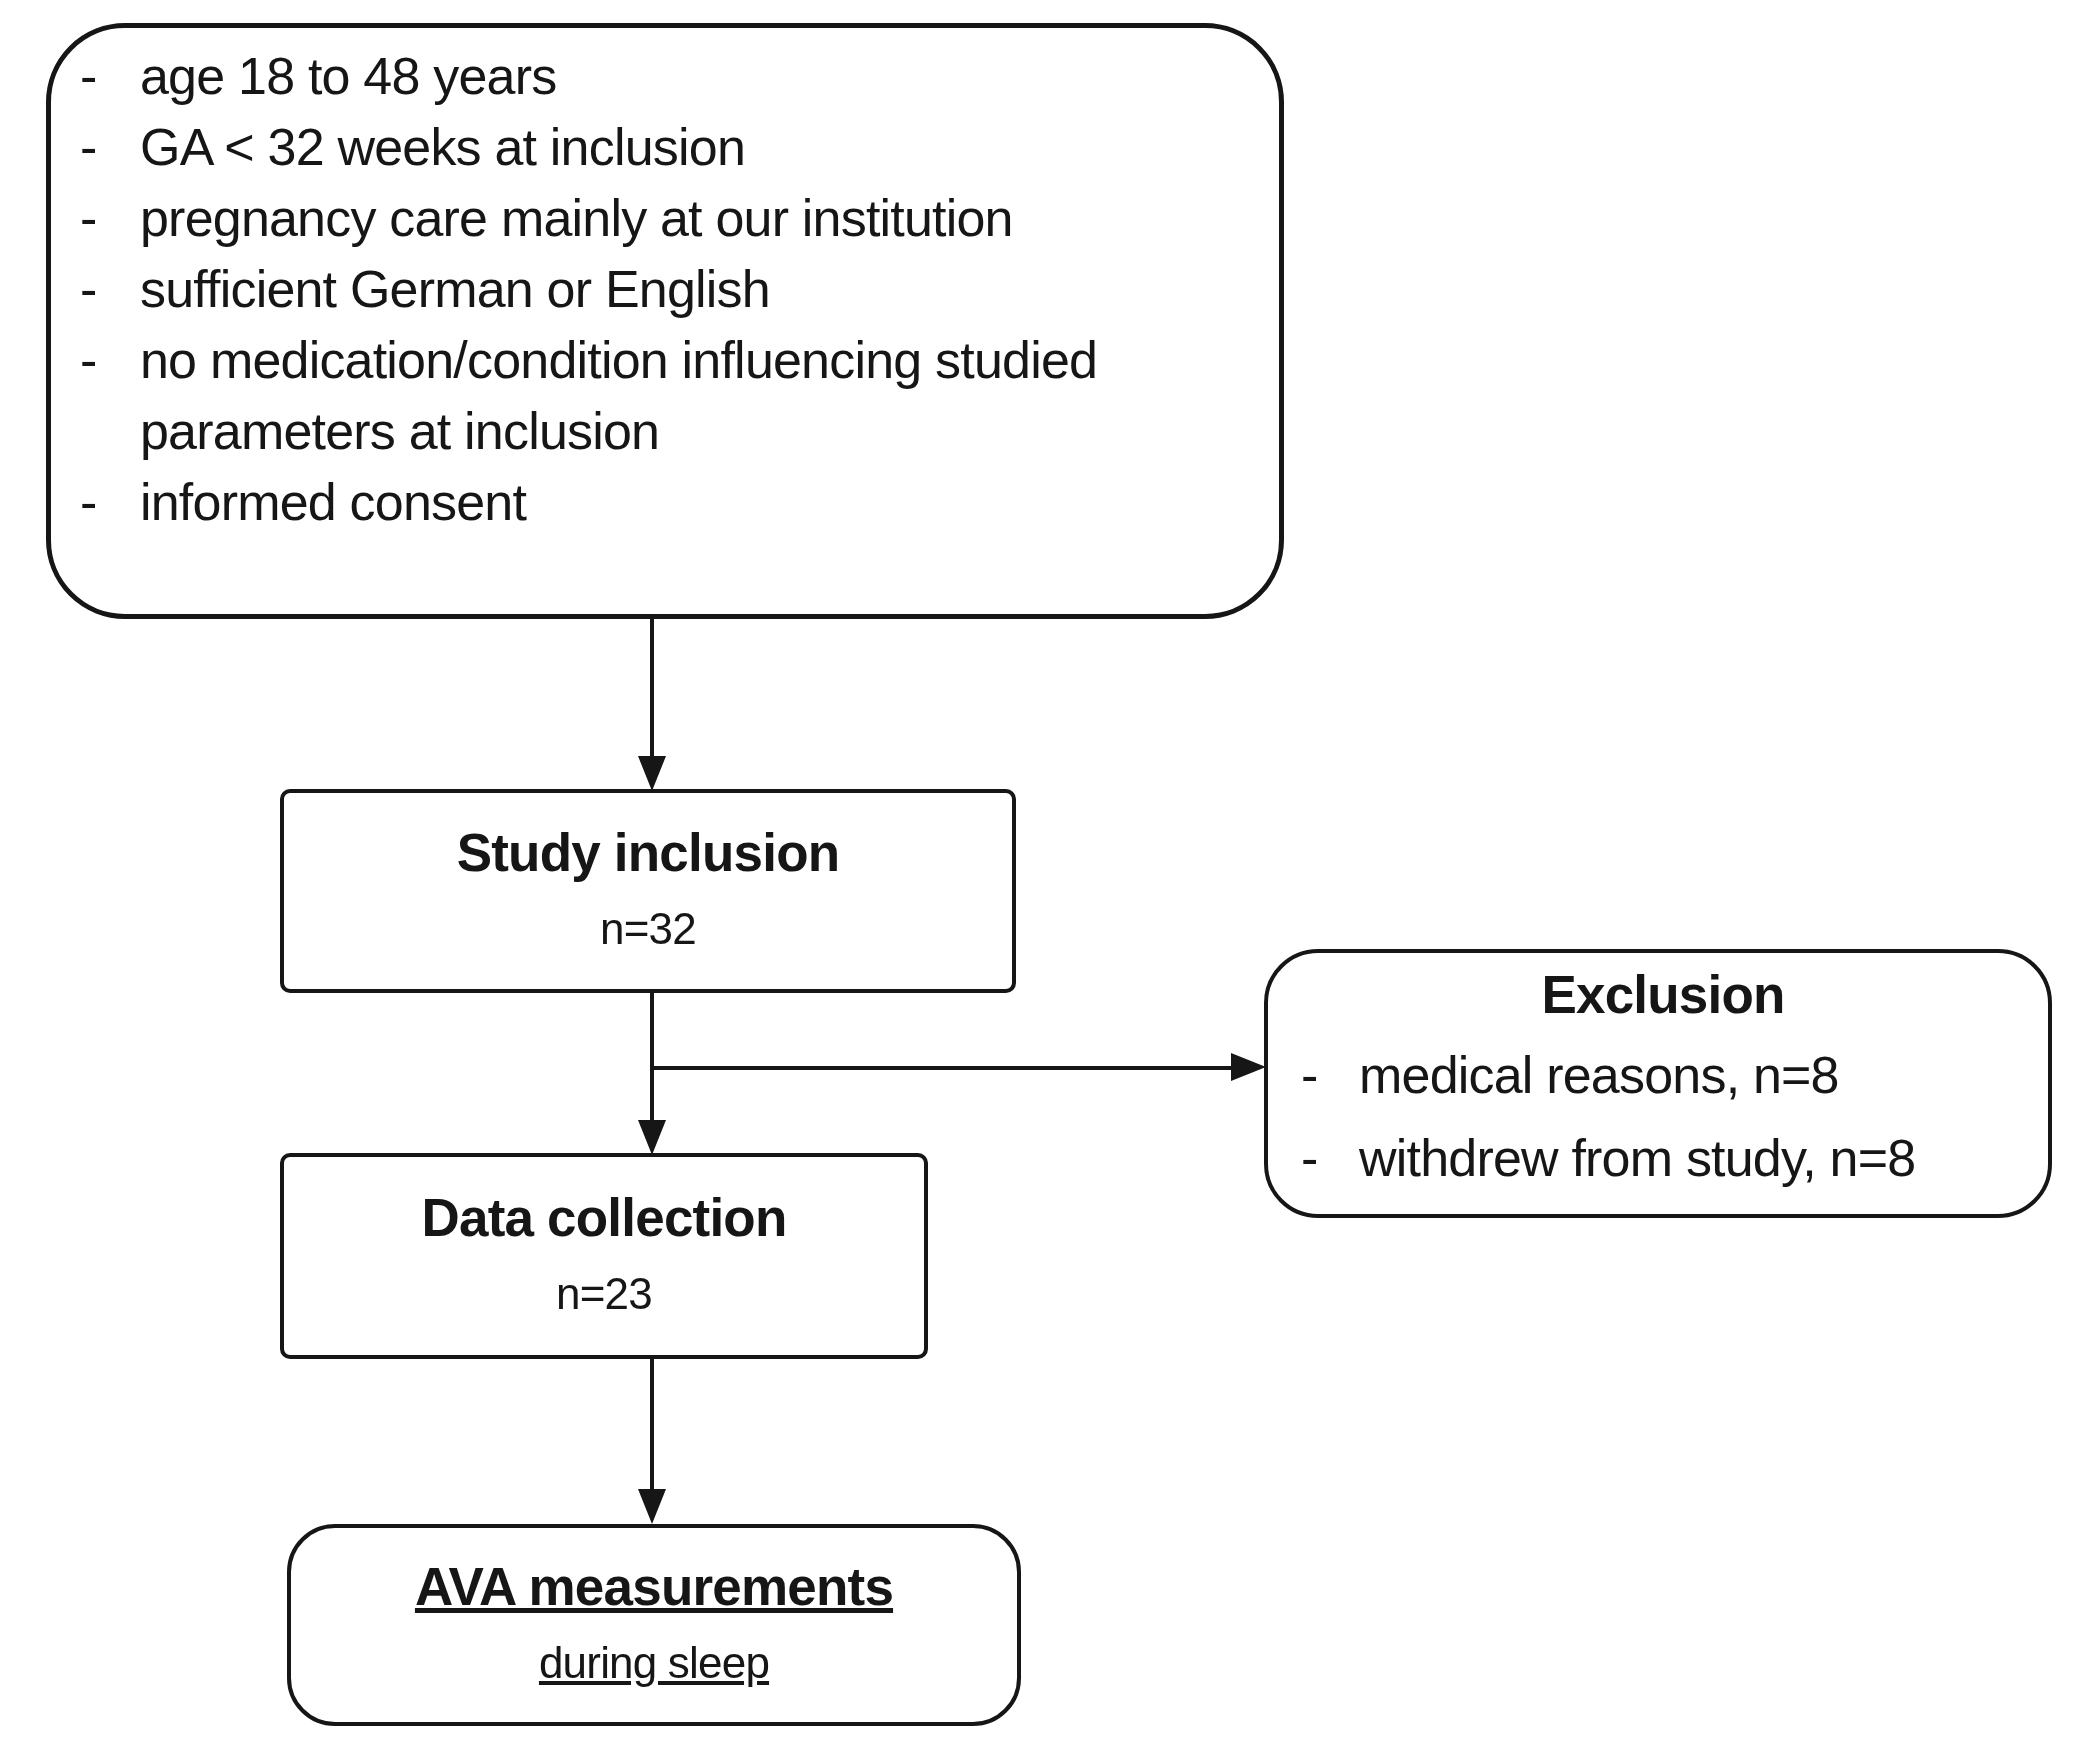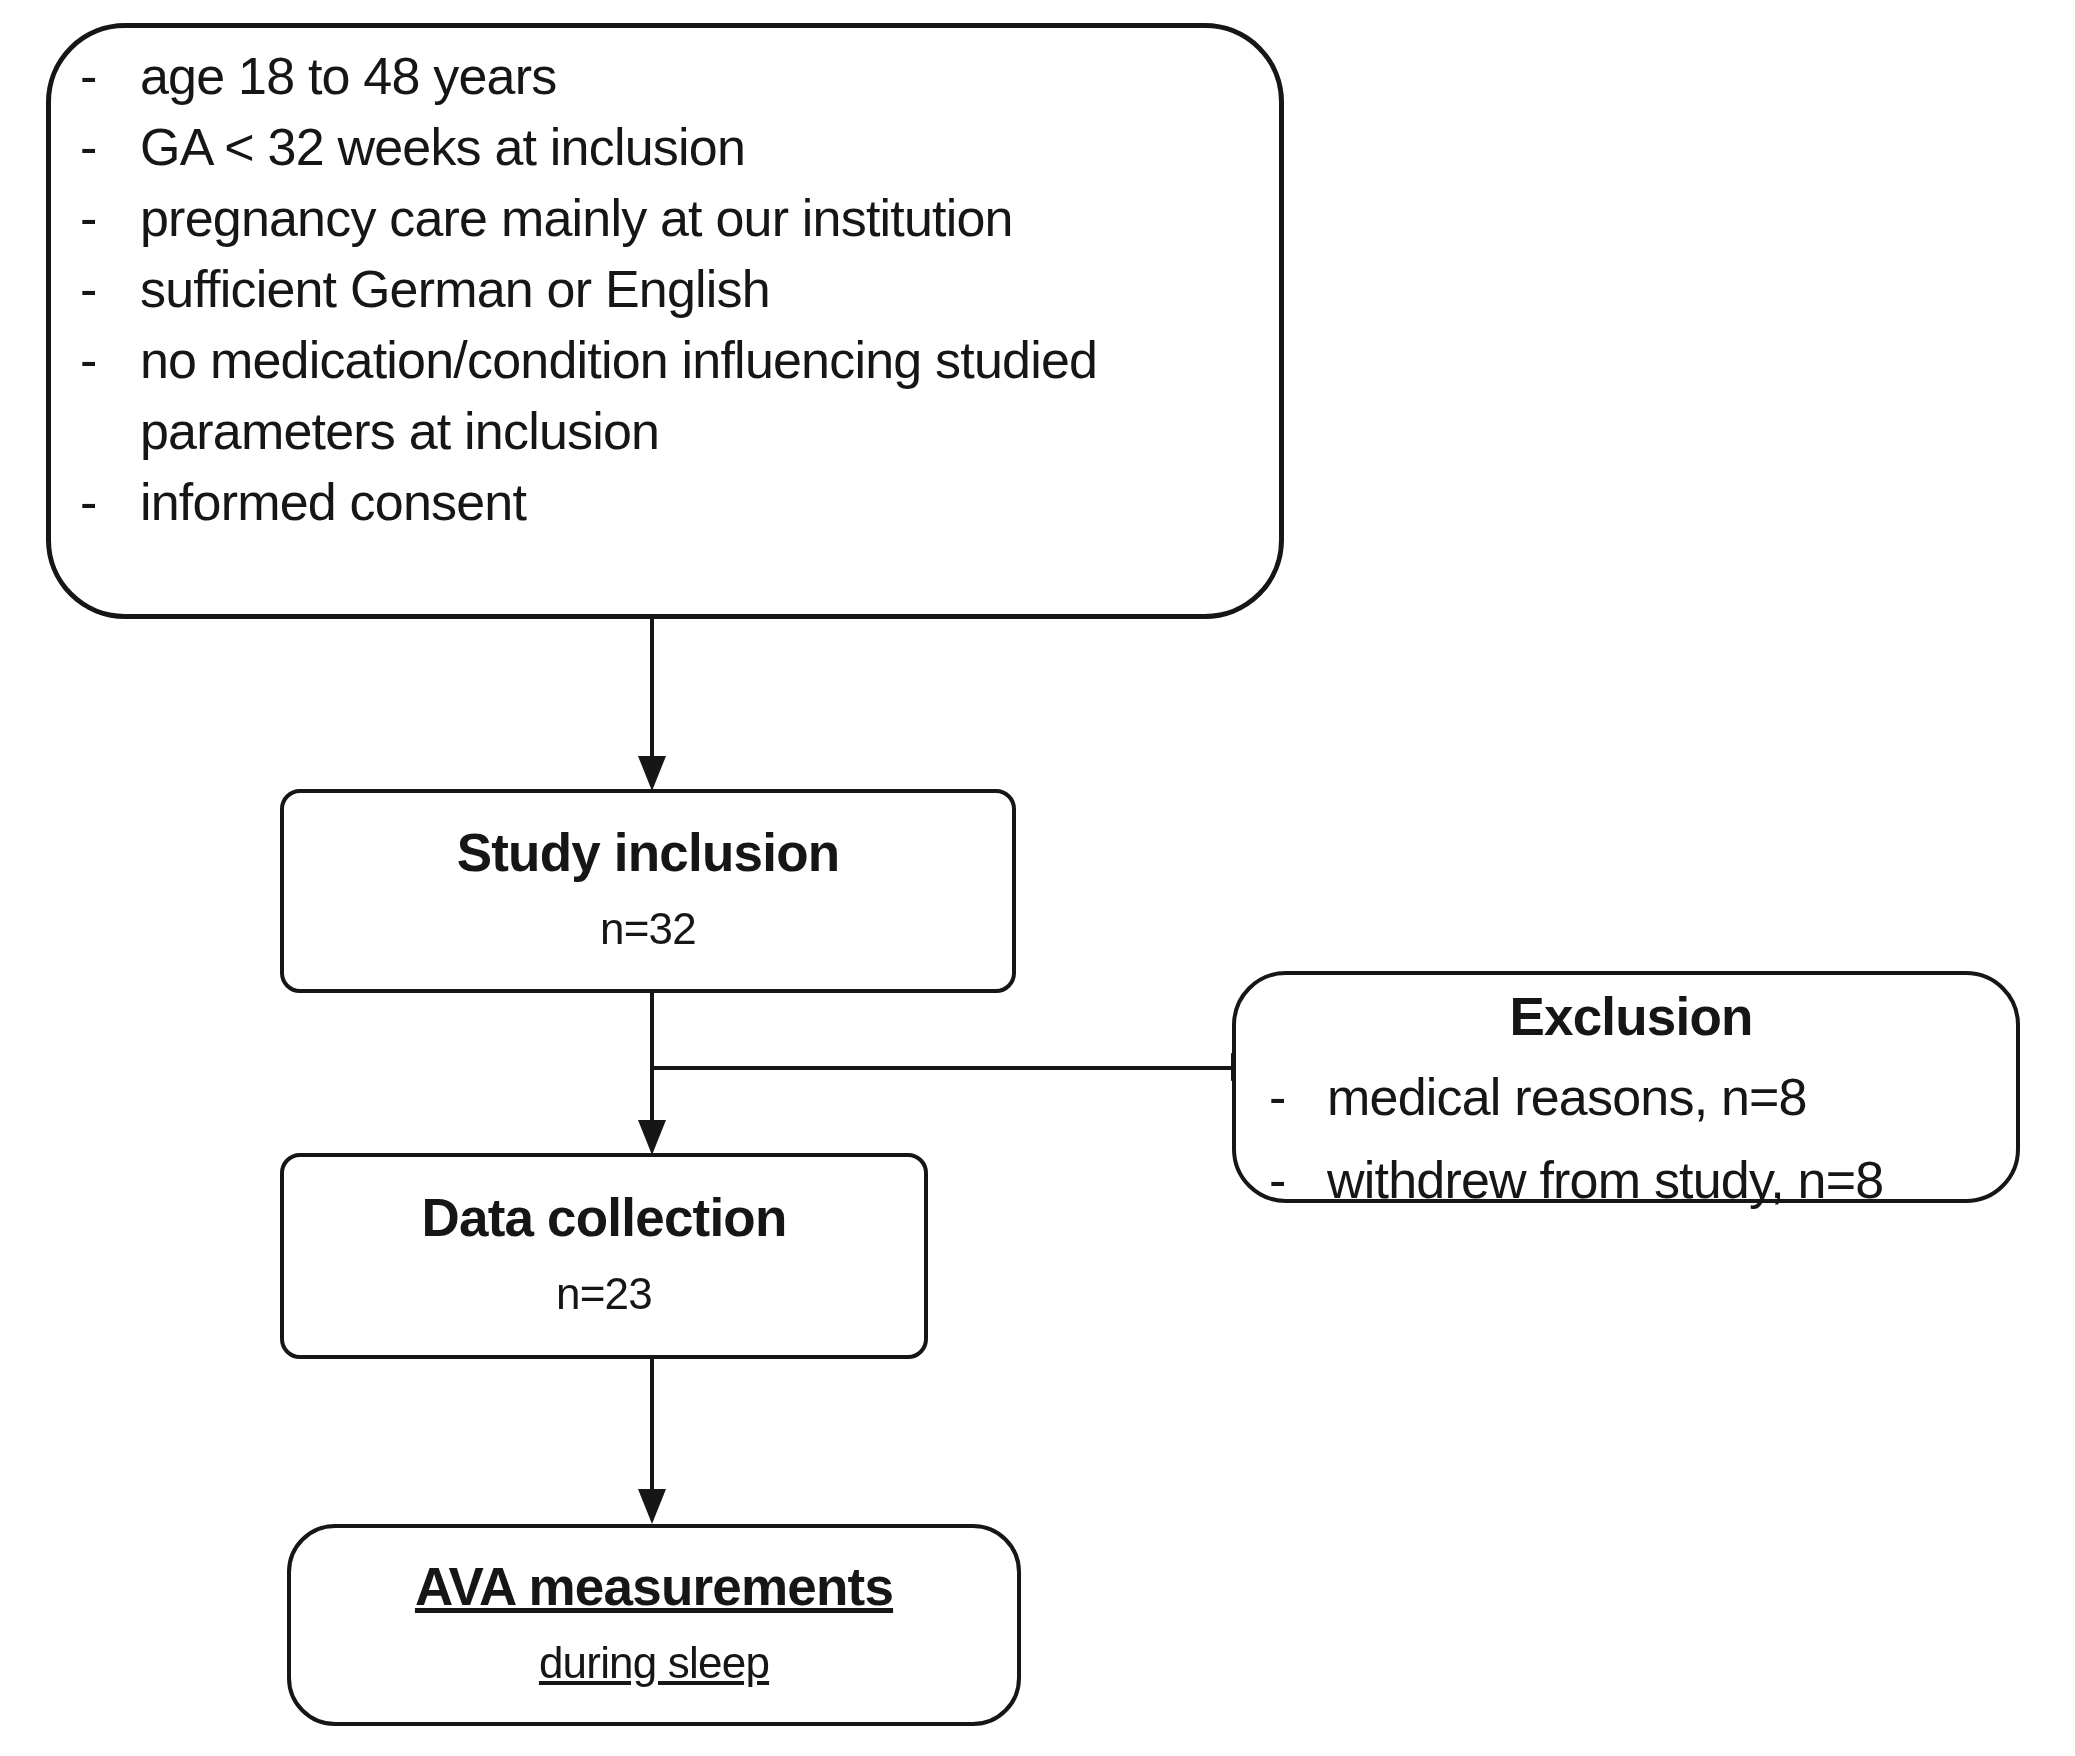--- a/index.html
+++ b/index.html
@@ -32,35 +32,34 @@
   }
   .crit-list { list-style:none; font-size:52px; letter-spacing:-0.8px; margin-top:1.7px; }
   .crit-list li { display:flex; align-items:flex-start; }
   .crit-list .dash { flex:0 0 60px; line-height:71px; }
   .crit-list .li-text { flex:1 1 auto; line-height:71px; }
 
   
   .flow-box {
     display:flex; flex-direction:column;
     justify-content:center; align-items:center;
-    text-align:center; border-radius:20px;
+    text-align:center; border-radius:10px;
   }
   .flow-title { font-size:53px; font-weight:bold; letter-spacing:-0.8px; line-height:76px; }
   .flow-value { font-size:44px; letter-spacing:-0.8px; line-height:76px; }
 
   .study-box { left:280px; top:789px;  width:736px; height:204px; }
   .data-box  { left:280px; top:1153px; width:648px; height:206px; }
   .ava-box   { left:287px; top:1524px; width:734px; height:202px; border-radius:48px;text-decoration:underline; }
 
   
   .exclusion-box {
-    left:1232px; top:949px; width:788px; height:232px;
+    left:1264px; top:949px; width:788px; height:269px;
     border-radius:54px;
     padding:8.3px 23px 0 33px;
-    margin-top:22px;
   }
   .exclusion-title {
     font-size:53px; font-weight:bold; letter-spacing:-0.8px;
     line-height:68px; text-align:center;
   }
   .excl-list { list-style:none; font-size:52px; letter-spacing:-0.8px; margin-top:5px; }
   .excl-list li { display:flex; align-items:flex-start; }
   .excl-list .dash { flex:0 0 58px; line-height:83px; }
   .excl-list .li-text { flex:1 1 auto; line-height:83px; }
 

